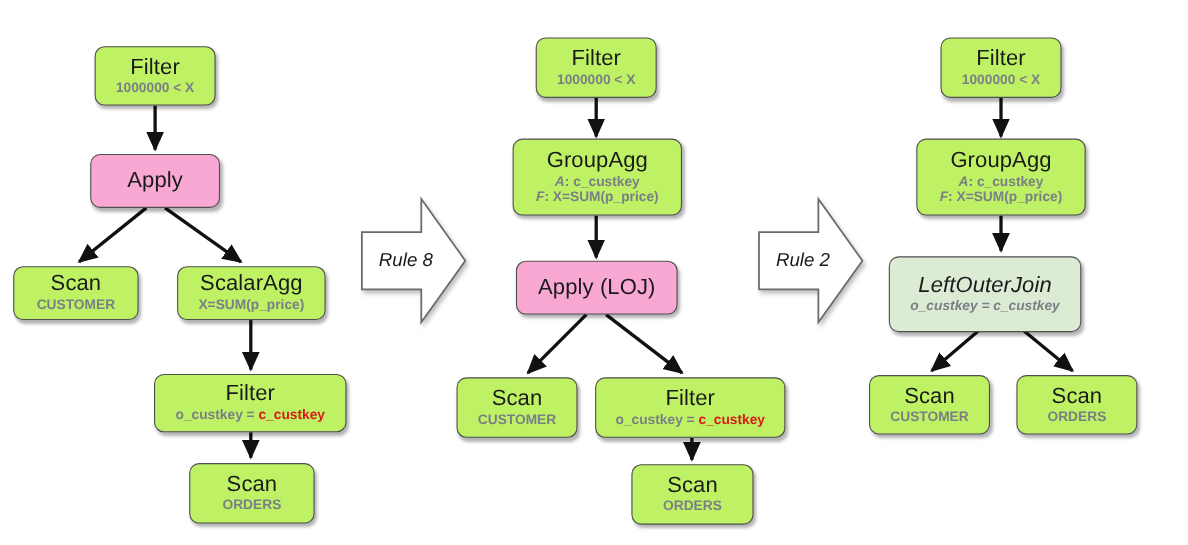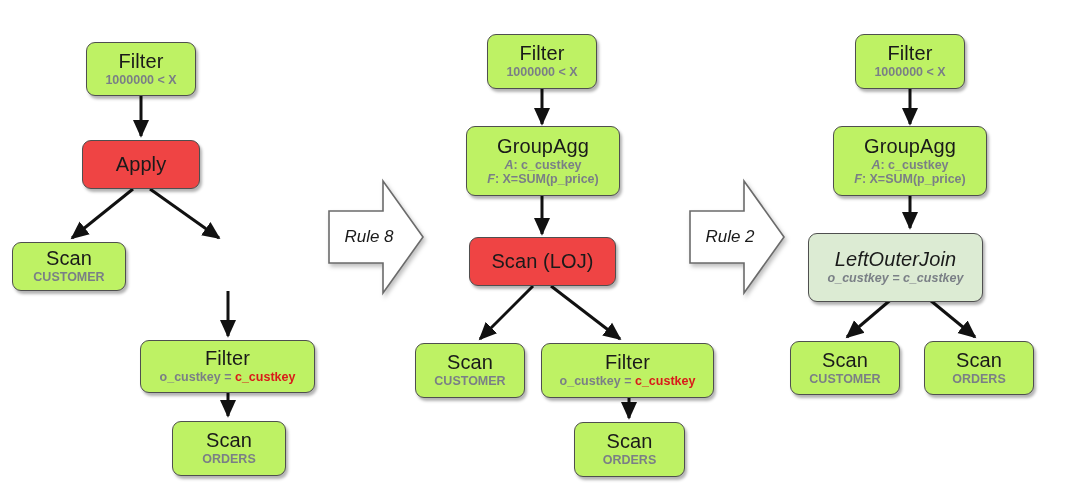--- a/index.html
+++ b/index.html
@@ -37,21 +37,21 @@
     font-weight:bold;
     color:#7a7f86;
     margin-top:2px;
     white-space:nowrap;
   }
   .node .sub .hl{color:#d91a1a;}
   .node .sub .ital{font-style:italic;}
   .sub-line{white-space:nowrap;}
 
   .blue{background:#bef264;}
-  .pink{background:#ef4444;}
+  .pink{background:#f9a8d4;}
   .green{background:#dcebd3;}
 
   .rule-arrow{
     position:absolute;
     display:flex;
     align-items:center;
     justify-content:center;
   }
   .rule-arrow svg{position:absolute;left:0;top:0;overflow:visible;
     filter:drop-shadow(2px 3px 2px rgba(0,0,0,0.25));}
@@ -103,20 +103,24 @@
 
   <div class="node pink" style="left:82px;top:140px;width:118px;height:49px;">
     <div class="title">Apply</div>
   </div>
 
   <div class="node blue" style="left:12px;top:242px;width:114px;height:49px;">
     <div class="title">Scan</div>
     <div class="sub">CUSTOMER</div>
   </div>
 
+  <div class="node blue" style="left:161px;top:242px;width:135px;height:49px;">
+    <div class="title">ScalarAgg</div>
+    <div class="sub">X=SUM(p_price)</div>
+  </div>
 
   <div class="node blue" style="left:140px;top:340px;width:175px;height:53px;">
     <div class="title">Filter</div>
     <div class="sub"><span class="sub-line"><span>o_custkey = </span><span class="hl">c_custkey</span></span></div>
   </div>
 
   <div class="node blue" style="left:172px;top:421px;width:114px;height:55px;">
     <div class="title">Scan</div>
     <div class="sub">ORDERS</div>
   </div>
@@ -135,21 +139,21 @@
 
   <div class="node blue" style="left:466px;top:126px;width:154px;height:70px;">
     <div class="title">GroupAgg</div>
     <div class="sub">
       <div class="sub-line"><span class="ital">A</span>: c_custkey</div>
       <div class="sub-line"><span class="ital">F</span>: X=SUM(p_price)</div>
     </div>
   </div>
 
   <div class="node pink" style="left:469px;top:237px;width:147px;height:49px;">
-    <div class="title">Scan (LOJ)</div>
+    <div class="title">Apply (LOJ)</div>
   </div>
 
   <div class="node blue" style="left:415px;top:343px;width:110px;height:55px;">
     <div class="title">Scan</div>
     <div class="sub">CUSTOMER</div>
   </div>
 
   <div class="node blue" style="left:541px;top:343px;width:173px;height:55px;">
     <div class="title">Filter</div>
     <div class="sub"><span class="sub-line"><span>o_custkey = </span><span class="hl">c_custkey</span></span></div>

